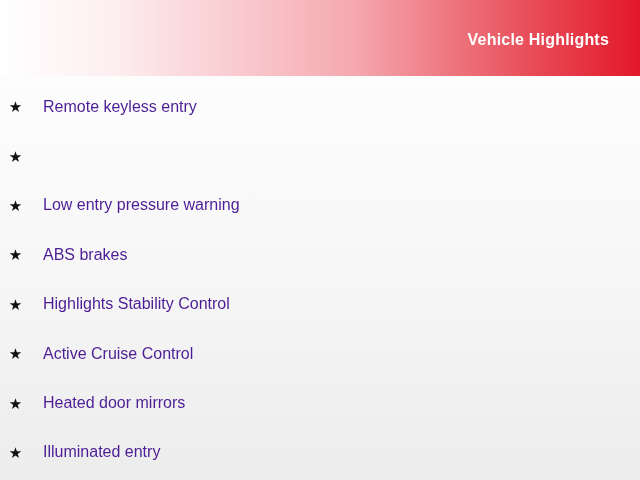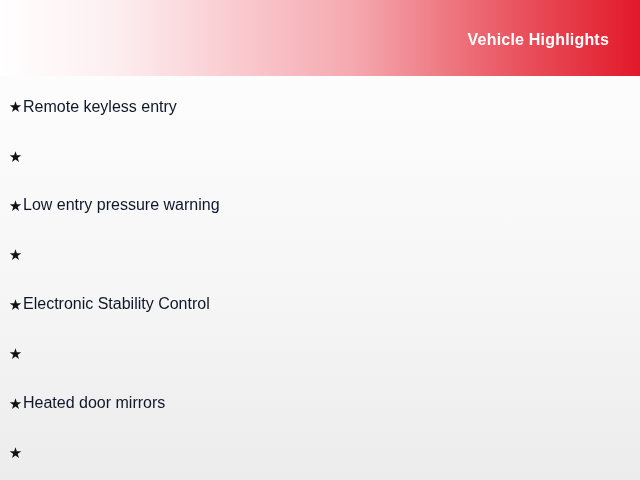--- a/index.html
+++ b/index.html
@@ -44,23 +44,23 @@
   }
   .star-icon {
     color: #111111;
     font-size: 15px;
     line-height: 1;
     width: 15px;
     text-align: center;
     flex: 0 0 auto;
   }
   .feature-label {
-    color: #0f172a;
+    color: #4c1d95;
     font-size: 16px;
-    margin-left: 0;
+    margin-left: 20px;
     white-space: nowrap;
   }
 </style>
 </head>
 <body>
 
 <div class="header">
   <span class="header-title">Vehicle Highlights</span>
 </div>
 
@@ -71,28 +71,31 @@
   </li>
   <li class="feature-item">
     <span class="star-icon">★</span>
   </li>
   <li class="feature-item">
     <span class="star-icon">★</span>
     <span class="feature-label">Low entry pressure warning</span>
   </li>
   <li class="feature-item">
     <span class="star-icon">★</span>
+    <span class="feature-label">ABS brakes</span>
   </li>
   <li class="feature-item">
     <span class="star-icon">★</span>
-    <span class="feature-label">Electronic Stability Control</span>
+    <span class="feature-label">Highlights Stability Control</span>
   </li>
   <li class="feature-item">
     <span class="star-icon">★</span>
+    <span class="feature-label">Active Cruise Control</span>
   </li>
   <li class="feature-item">
     <span class="star-icon">★</span>
     <span class="feature-label">Heated door mirrors</span>
   </li>
   <li class="feature-item">
     <span class="star-icon">★</span>
+    <span class="feature-label">Illuminated entry</span>
   </li>
 </ul>
 
 </body></html>

